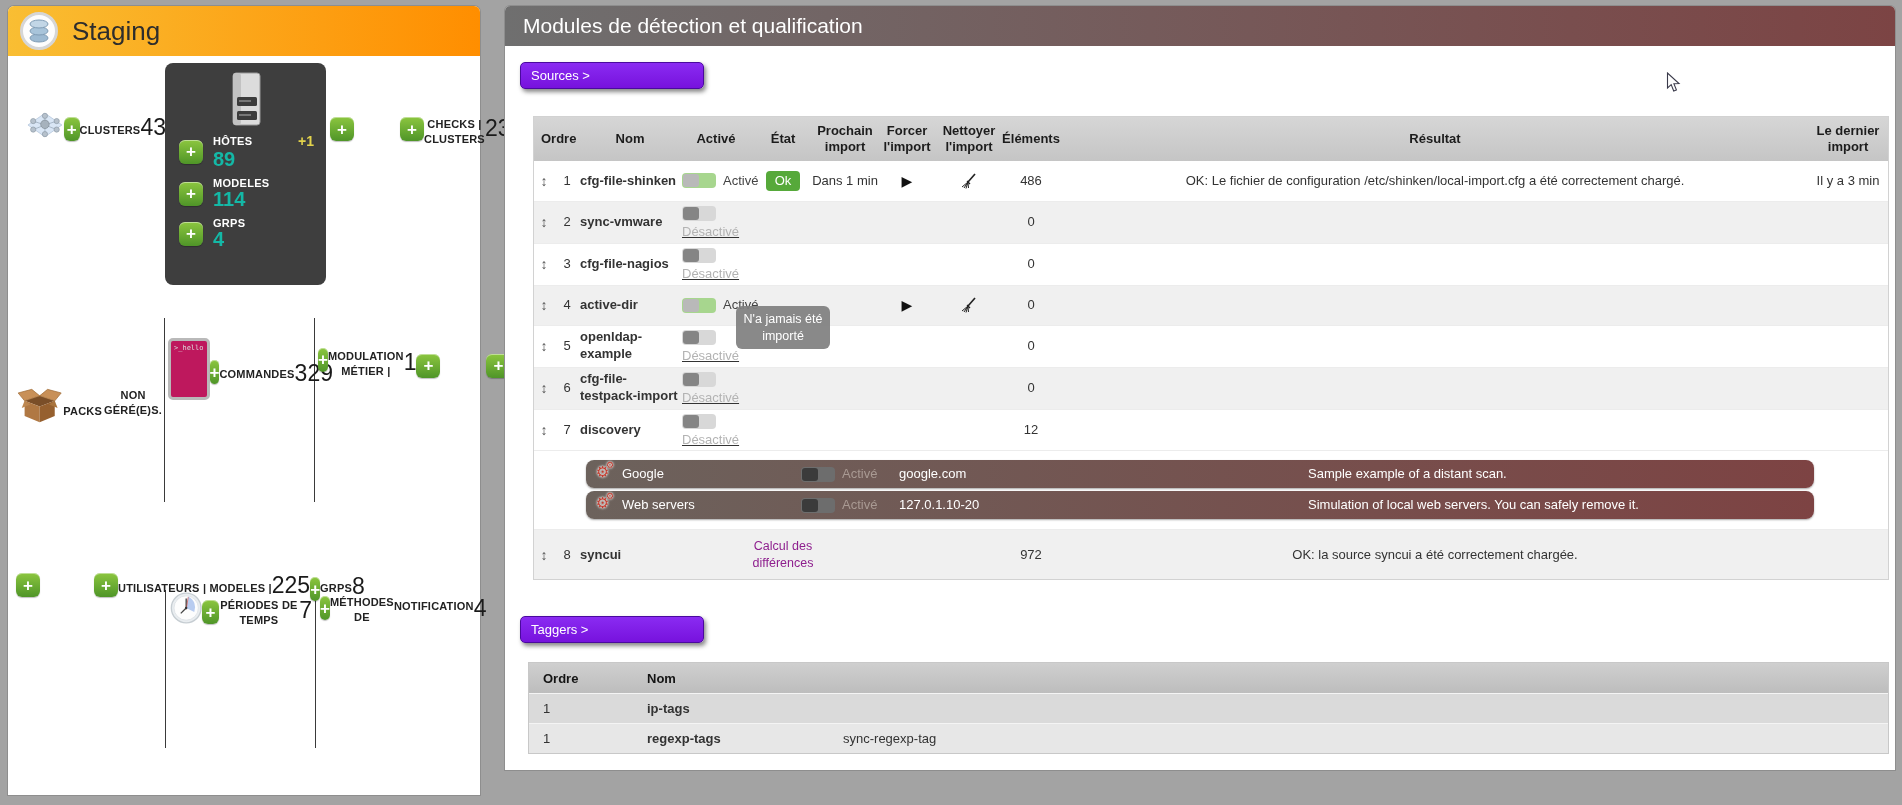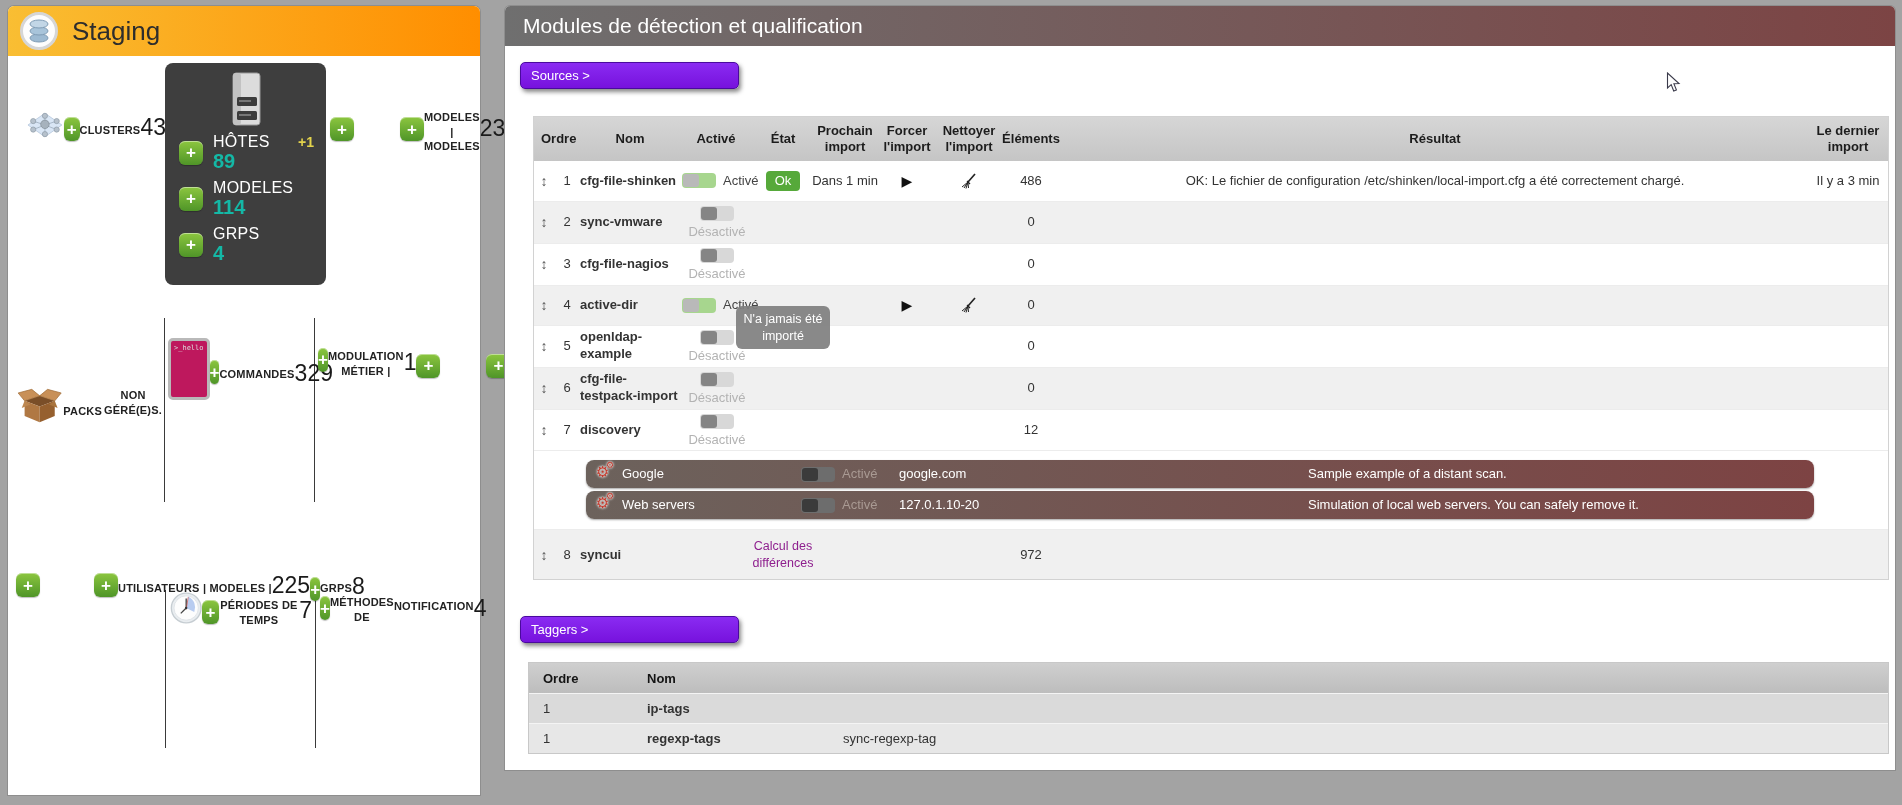--- a/index.html
+++ b/index.html
@@ -25,21 +25,21 @@
   .plus::before { content:"+"; line-height:1; }
   .mt4{margin-top:4px} .mt6{margin-top:6px} .mt8{margin-top:8px} .mt10{margin-top:10px}
 
   .tile-clusters { left:18px; top:96px; width:140px; }
   .dark-card { position:absolute; left:157px; top:57px; width:161px; height:222px; background:#3e3e3e;
                border-radius:8px; display:flex; flex-direction:column; align-items:center; padding-top:8px; }
   .dk-rows { width:100%; padding:4px 12px 0 14px; }
   .dk-row { display:flex; align-items:center; gap:10px; margin-bottom:7px; }
   .dk-col { flex:1; text-align:left; }
   .dk-line { display:flex; align-items:center; justify-content:space-between; }
-  .dk-label { font-size:16px; font-weight:400; color:#fff; letter-spacing:.3px; }
+  .dk-label { font-size:11px; font-weight:700; color:#fff; letter-spacing:.3px; }
   .plusone { font-size:14px; font-weight:700; color:#e3d34c; }
   .dk-value { font-size:20px; font-weight:700; color:#14b8a6; line-height:1.05; }
   .tile-checks { left:322px; top:92px; width:146px; }
   .plus-row { display:flex; justify-content:center; gap:46px; }
   .val-row { display:flex; width:100%; justify-content:space-around; }
   .val-row .num { margin-top:2px; }
 
   .vdiv { position:absolute; width:1px; background:#3a3a3a; }
 
   .tile-packs { left:8px; top:368px; width:148px; }
@@ -49,41 +49,41 @@
   .tile-modul { left:310px; top:334px; width:155px; }
   .tile-users { left:8px; top:552px; width:150px; }
   .tile-time { left:162px; top:578px; width:142px; }
   .tile-notif { left:312px; top:578px; width:152px; }
 
   
   .right-panel { position:absolute; left:505px; top:6px; width:1390px; height:764px; background:#fff;
                  border-radius:5px 5px 0 0; box-shadow:0 0 0 1px #8e8e8e; }
   .rp-header { height:40px; background:linear-gradient(90deg,#6f6f6f,#7c4444); border-radius:5px 5px 0 0;
                display:flex; align-items:center; padding-left:18px; color:#fff; font-size:21px; }
-  .pill-btn { position:absolute; left:15px; width:219px; height:27px; text-align:left; padding-left:10px;
+  .pill-btn { position:absolute; left:15px; width:184px; height:27px; text-align:left; padding-left:10px;
               background:linear-gradient(180deg,#8a2bf2,#7712dd); border:1px solid #4a0a9e; border-radius:5px;
               color:#fff; font-size:13px; line-height:24px; box-shadow:2px 3px 4px rgba(40,40,40,.55); cursor:pointer;
               font-family:"Liberation Sans","DejaVu Sans",sans-serif; }
   .sources-btn { top:56px; } .taggers-btn { top:610px; }
 
   .src-table { position:absolute; left:28px; top:110px; width:1356px; border:1px solid #d2d2d2; font-size:13px; color:#333; }
   .src-hrow { display:flex; align-items:center; min-height:44px; background:linear-gradient(180deg,#d6d6d6,#c5c5c5);
               font-weight:700; color:#1c1c1c; text-align:center; line-height:1.25; }
   .hc { padding:2px 0; }
   .h-ordre { width:46px; text-align:left; padding-left:7px; }
   .w-nom{width:100px} .w-act{width:72px} .w-etat{width:62px} .w-proch{width:62px}
   .w-forc{width:62px} .w-nett{width:62px} .w-elem{width:62px} .w-res{flex:1} .w-dern{width:80px}
 
   .src-row { display:flex; align-items:center; min-height:40px; border-top:1px solid #ececec; background:#fff; }
   .src-row.alt { background:#f0f0f0; }
   .cell { display:flex; align-items:center; justify-content:center; text-align:center; line-height:1.3; }
   .c-handle { width:20px; } .c-ordre { width:26px; }
   .c-nom { width:100px; font-weight:700; justify-content:flex-start; text-align:left; }
   .c-act { width:72px; justify-content:flex-start; padding-left:2px; }
-  .c-act.stacked { flex-direction:column; align-items:center; padding:4px 0 2px 2px; }
+  .c-act.stacked { flex-direction:column; align-items:flex-start; padding:4px 0 2px 2px;text-decoration:underline; }
   .c-etat { width:62px; position:relative; }
   .c-proch { width:62px; white-space:nowrap; }
   .c-forc { width:62px; } .c-nett { width:62px; } .c-elem { width:62px; }
   .c-res { flex:1; } .c-dern { width:80px; }
   .row8 { min-height:50px; }
 
   .drag::before { content:"↕"; color:#555; font-size:14px; }
   .play::before { content:"▶"; color:#111; font-size:14px; }
   .toggle { width:34px; height:15px; border-radius:4px; background:#d8d8d8; display:inline-block; position:relative; flex:none; cursor:pointer; }
   .toggle .knob { position:absolute; left:1px; top:1px; width:16px; height:13px; border-radius:3px; background:#858585; }
@@ -204,21 +204,21 @@
         <rect x="27" y="32" width="18" height="8" rx="1.5" fill="#3c3c3c"></rect>
           <rect x="27" y="44" width="18" height="8" rx="1.5" fill="#3c3c3c"></rect>
         <line x1="12" y1="24" x2="3" y2="36" stroke="#1a1a1a" stroke-width="4" stroke-linecap="round"></line>
         <circle cx="21" cy="14" r="11" fill="rgba(252,252,252,.75)" stroke="#cc8a2e" stroke-width="3"></circle>
         <circle cx="21" cy="14" r="8" fill="none" stroke="#e8bd74" stroke-width="1.5"></circle>
       </svg>
       <div class="plus-row mt4">
         <span class="plus"></span>
         <span class="plus"></span>
       </div>
-      <span class="tlabel mt10">MODELES | MODELES</span>
+      <span class="tlabel mt10">CHECKS | CLUSTERS</span>
       <div class="val-row">
         <span class="num">2</span>
         <span class="num">334</span>
       </div>
     </div>
 
     <div class="vdiv" style="left:156px; top:312px; height:184px;"></div>
     <div class="vdiv" style="left:306px; top:312px; height:184px;"></div>
     <div class="vdiv" style="left:157px; top:584px; height:158px;"></div>
     <div class="vdiv" style="left:307px; top:584px; height:158px;"></div>
@@ -530,20 +530,21 @@
         <div class="cell c-ordre">8</div>
         <div class="cell c-nom">syncui</div>
         <div class="cell c-act"></div>
         <div class="cell c-etat">
             <span class="etat-link">Calcul des différences</span>
           </div>
         <div class="cell c-proch"></div>
           <div class="cell c-forc"></div>
           <div class="cell c-nett"></div>
         <div class="cell c-elem">972</div>
+        <div class="cell c-res">OK: la source syncui a été correctement chargée.</div>
         <div class="cell c-dern"></div>
       </div>
     </div>
 
     <button class="pill-btn taggers-btn">Taggers &gt;</button>
 
     <div class="tag-table">
       <div class="tag-hrow">
         <div class="t-ordre">Ordre</div>
         <div class="t-nom">Nom</div>

